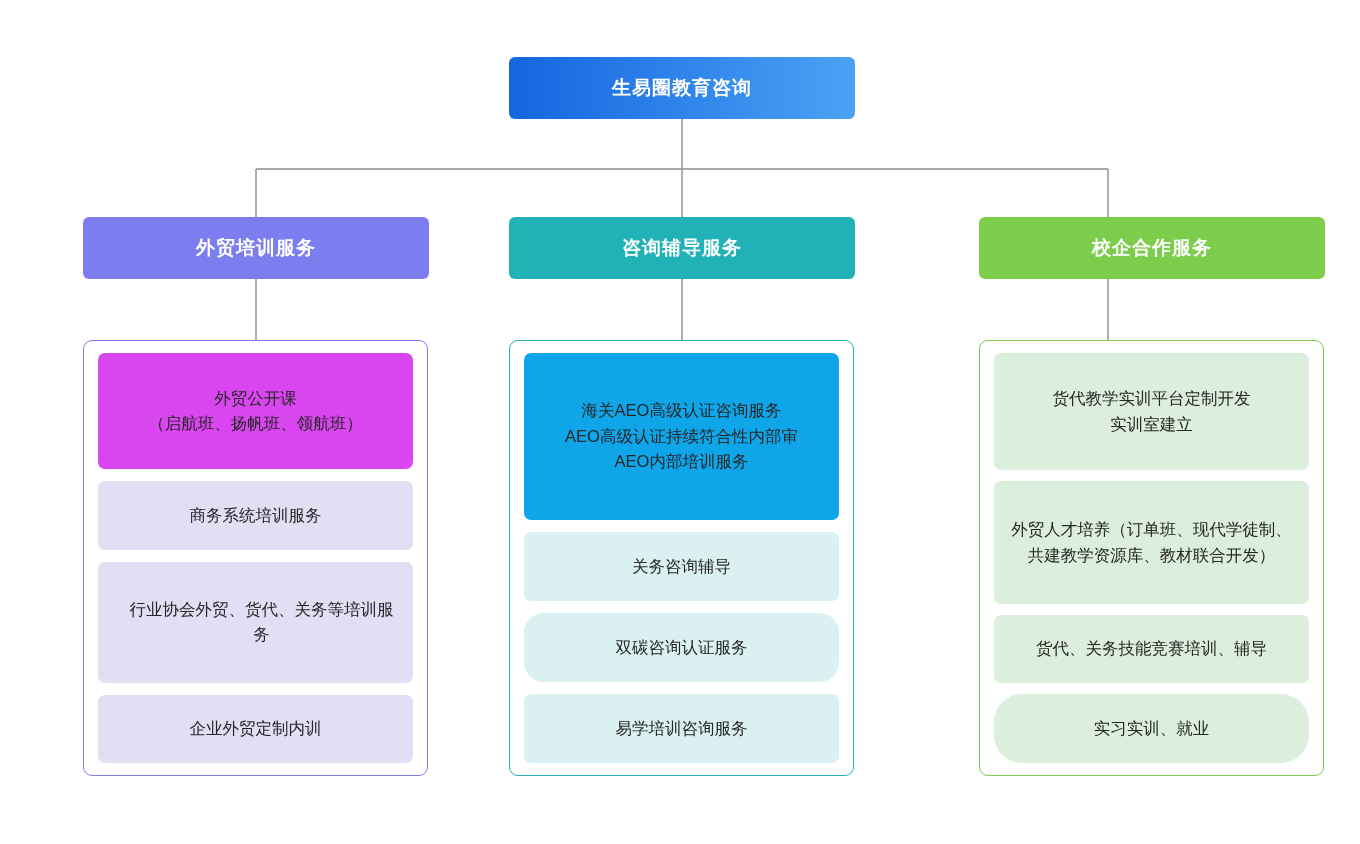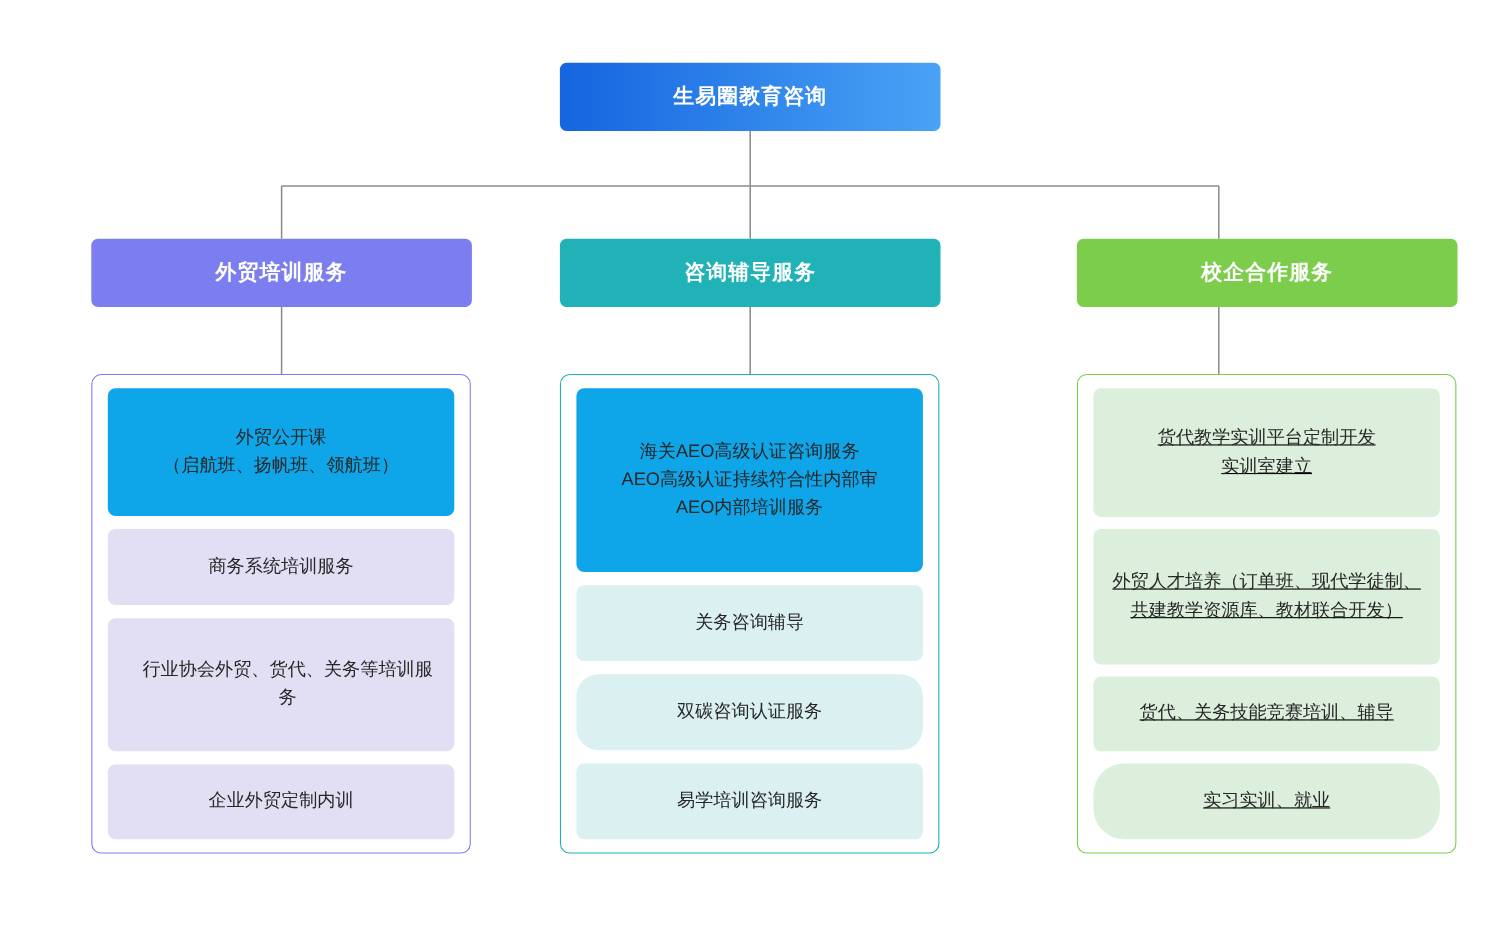--- a/index.html
+++ b/index.html
@@ -124,21 +124,21 @@
 
   <div class="root-node" style="background: linear-gradient(90deg, rgb(21, 101, 224) 0%, rgb(74, 163, 245) 100%);">
     <span>生易圈教育咨询</span>
   </div>
 
   <div class="branch col0">
       <div class="branch-header" style="background: rgb(124, 126, 239);">
         <span>外贸培训服务</span>
       </div>
       <div class="branch-container" style="border-color: rgb(124, 126, 239); gap: 12px;">
-        <div class="item-card" style="background: #0ea5e9; flex: 2 1 0%;">
+        <div class="item-card" style="background: #d946ef; flex: 2 1 0%;">
           <div>
             <span class="line">外贸公开课</span>
             <span class="line">（启航班、扬帆班、领航班）</span>
           </div>
         </div>
         <div class="item-card" style="background: rgb(226, 222, 244); flex: 1 1 0%;">
           <div>
             <span class="line">商务系统培训服务</span>
           </div>
         </div>
@@ -180,21 +180,21 @@
           <div>
             <span class="line">易学培训咨询服务</span>
           </div>
         </div>
       </div>
     </div>
   <div class="branch col2">
       <div class="branch-header" style="background: rgb(125, 205, 77);">
         <span>校企合作服务</span>
       </div>
-      <div class="branch-container" style="border-color: rgb(125, 205, 77); gap: 11px; text-decoration: underline;">
+      <div class="branch-container" style="border-color: rgb(125, 205, 77); gap: 11px;">
         <div class="item-card" style="background: rgb(220, 239, 220); flex: 2 1 0%;">
           <div>
             <span class="line">货代教学实训平台定制开发</span>
             <span class="line">实训室建立</span>
           </div>
         </div>
         <div class="item-card wrap" style="background: rgb(220, 239, 220); flex: 2.1 1 0%;">
           <div>
             <span class="line">外贸人才培养（订单班、现代学徒制、共建教学资源库、教材联合开发）</span>
           </div>

